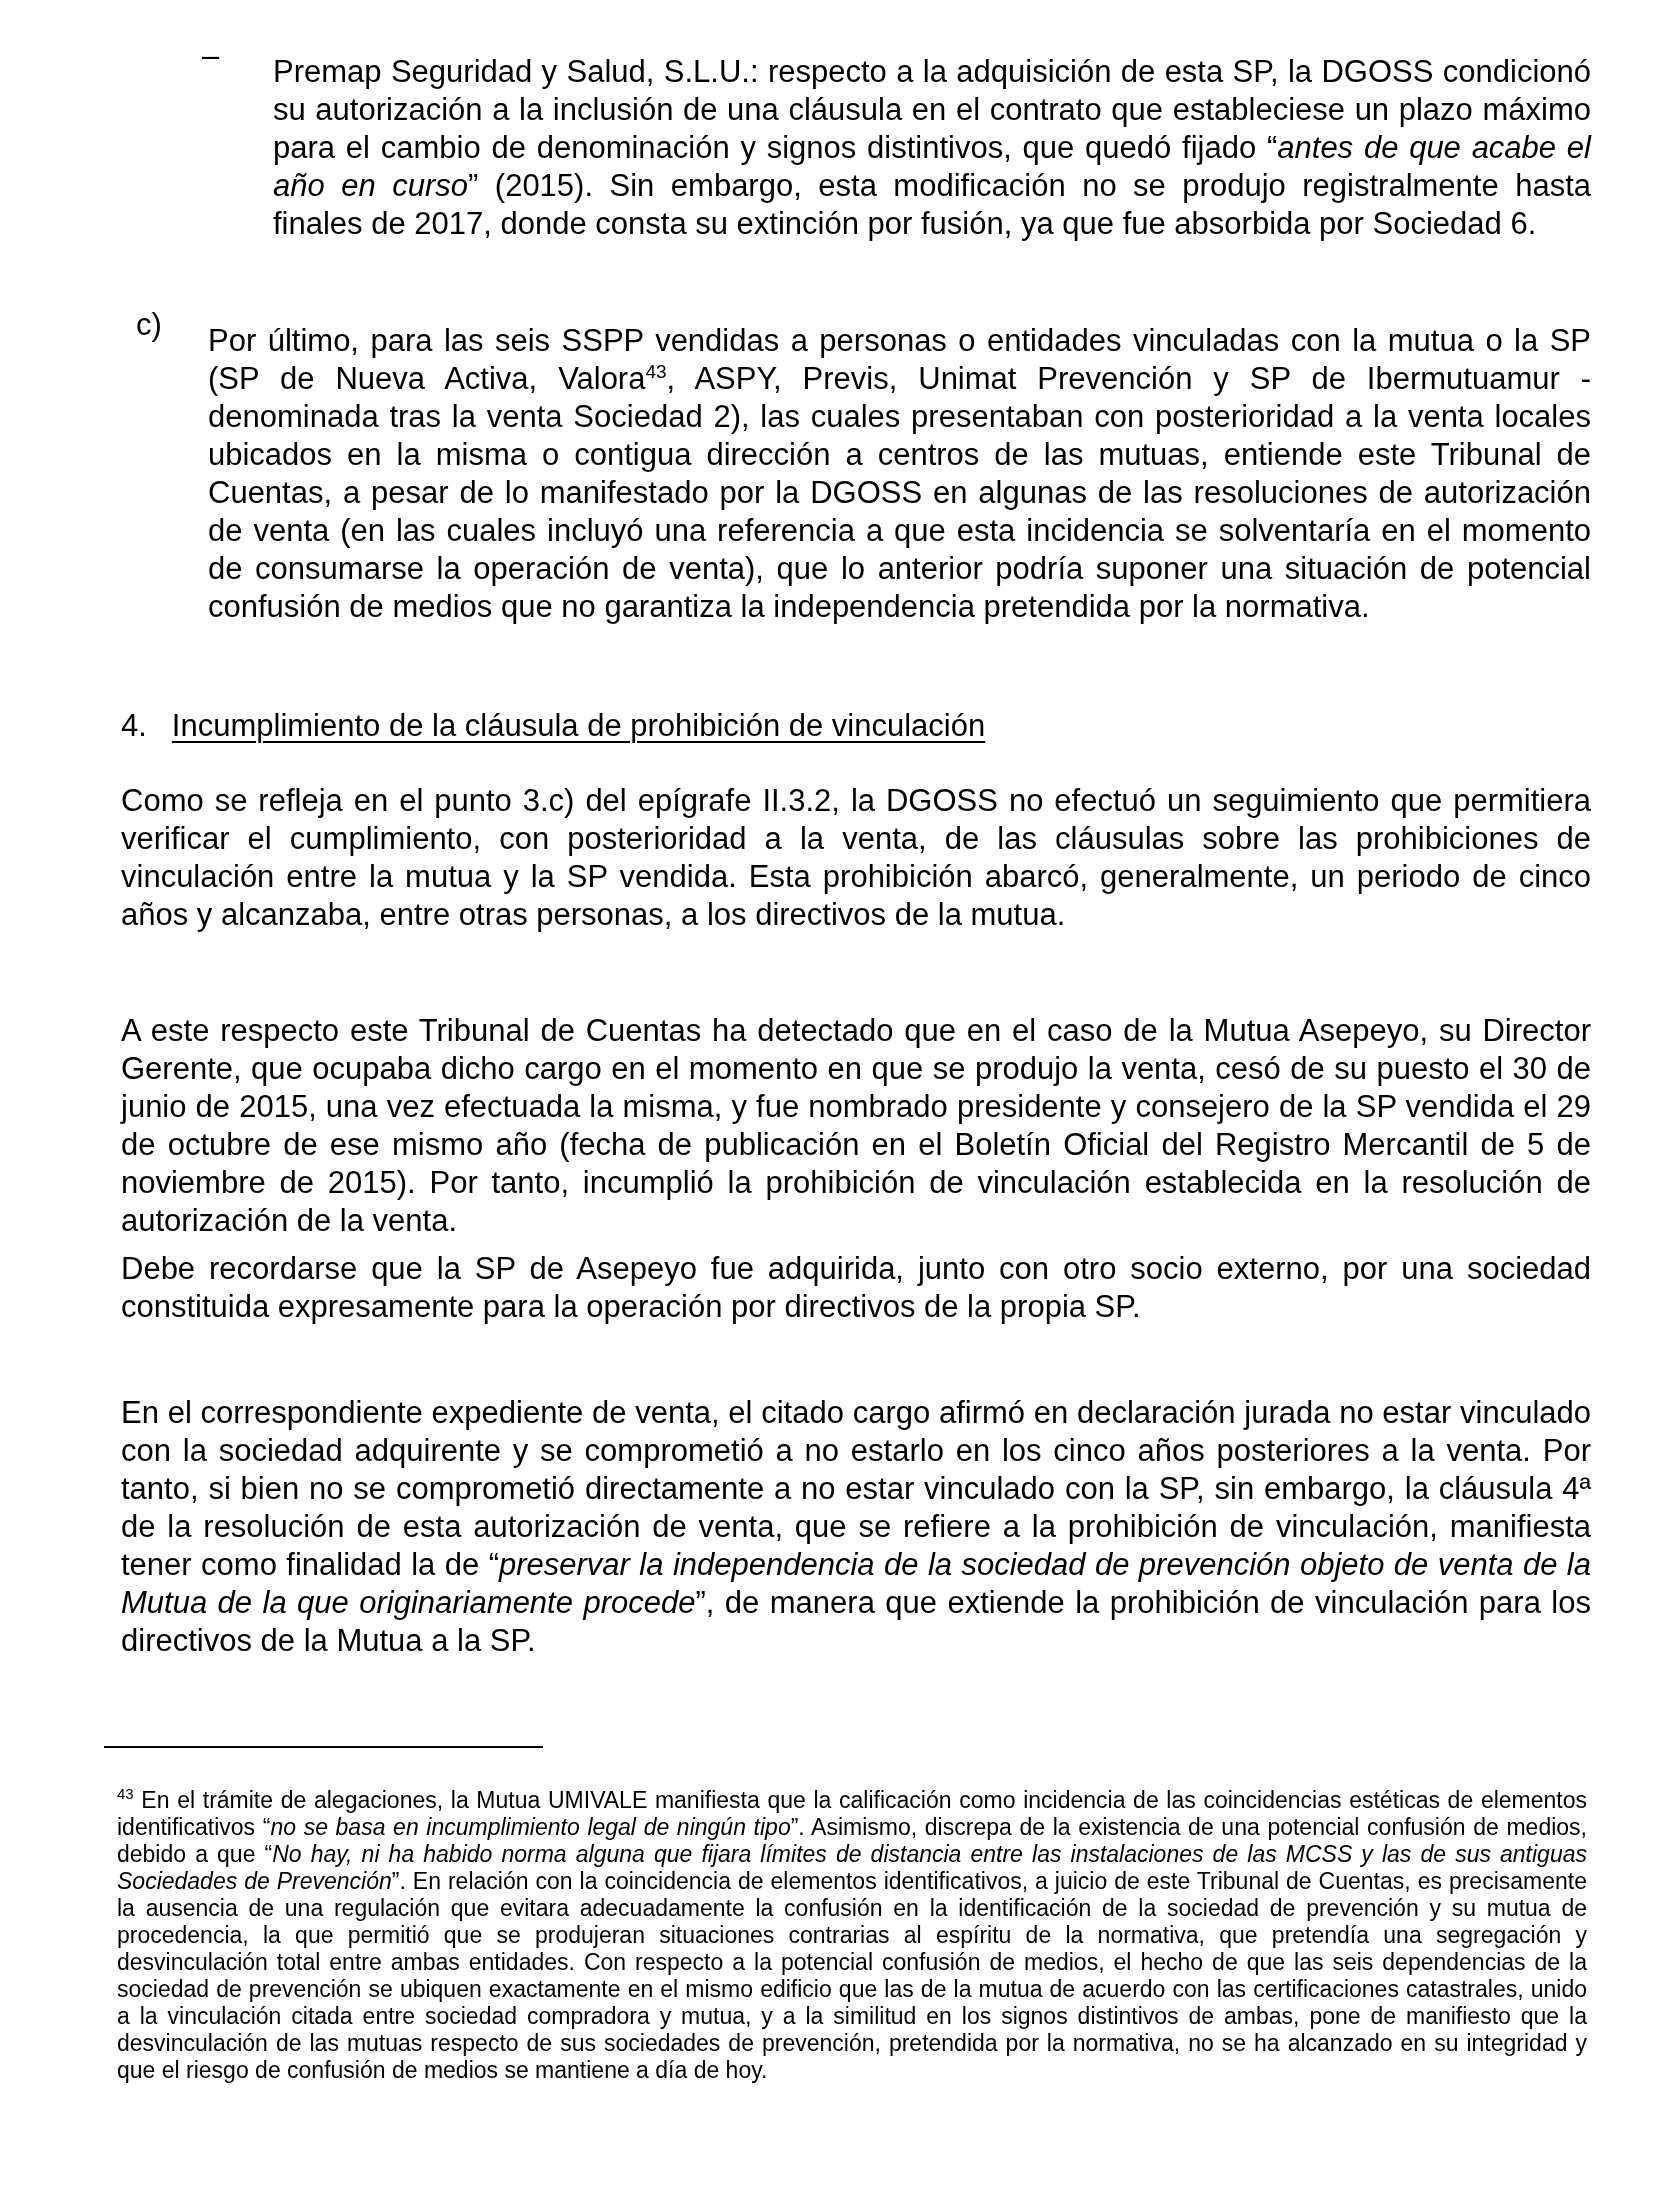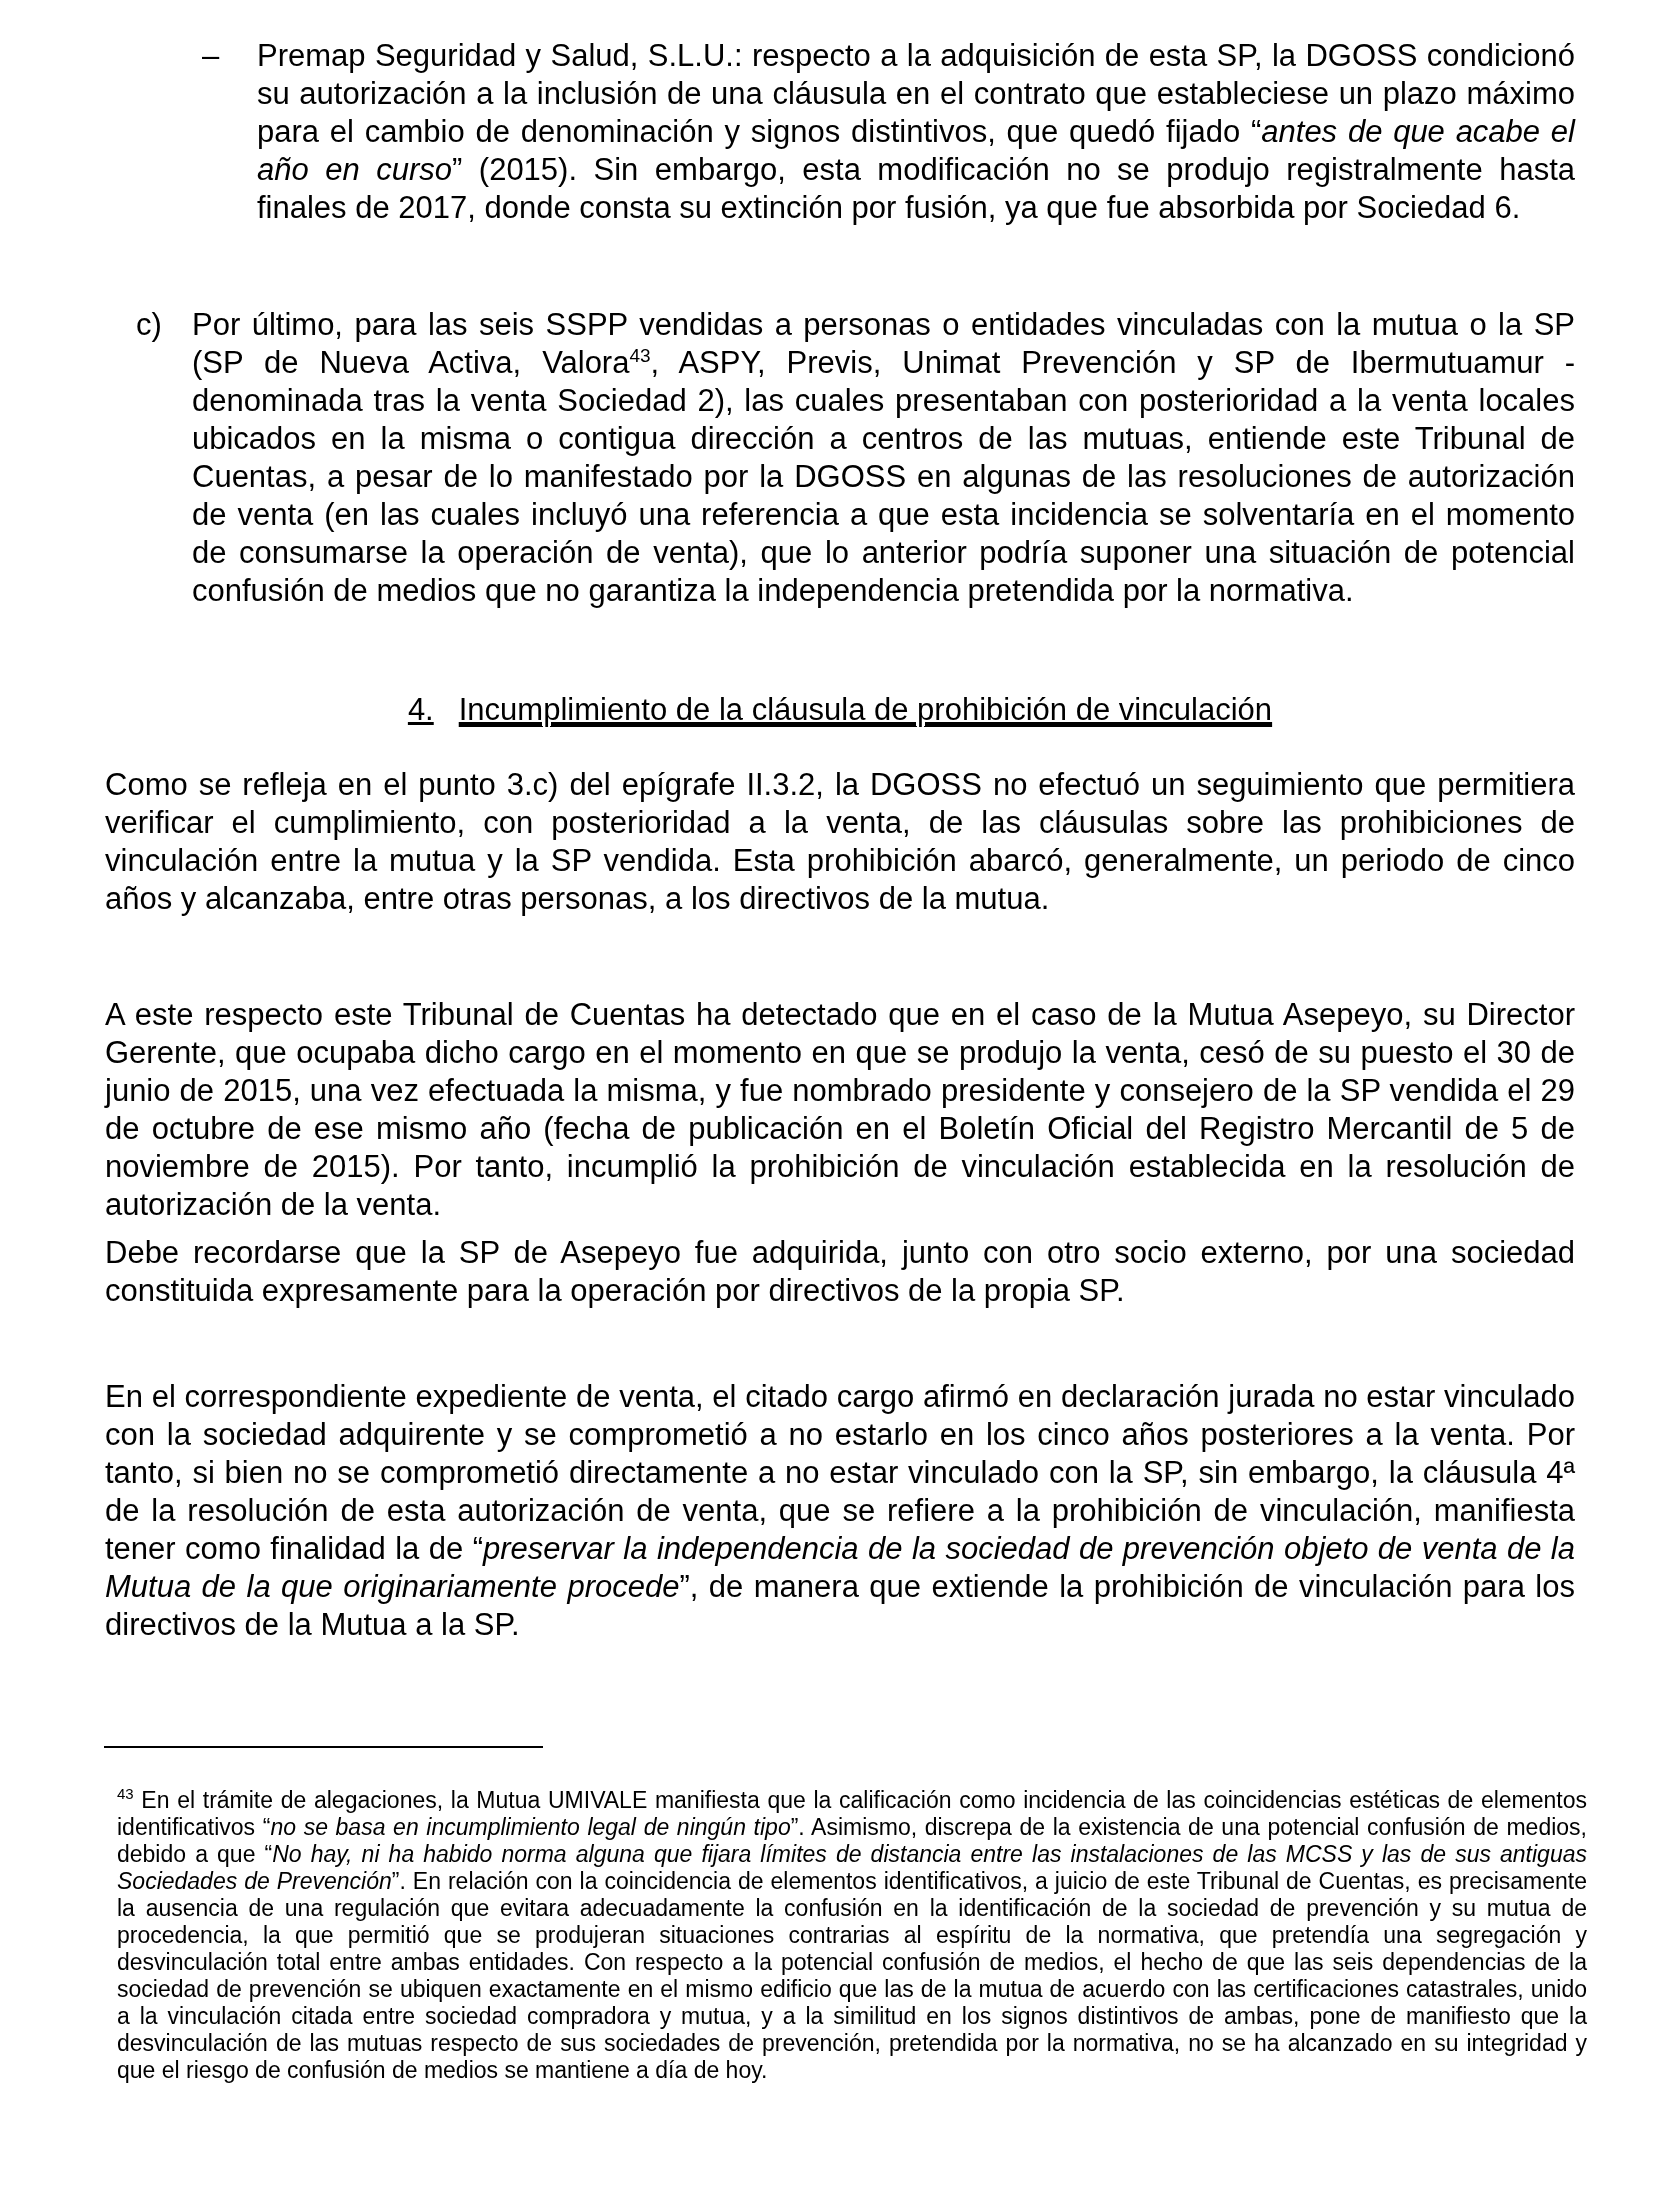--- a/index.html
+++ b/index.html
@@ -13,21 +13,21 @@
     position: relative;
     overflow: hidden;
     font-family: "Liberation Sans", sans-serif;
     color: #000000;
   }
   .block {
     position: absolute;
     font-size: 31px;
     line-height: 38px;
     text-align: justify;
-    margin: 0;
+    margin: 16px;
   }
   .marker {
     position: absolute;
     font-size: 31px;
     line-height: 38px;
   }
   i { font-style: italic; }
   sup {
     font-size: 19px;
     line-height: 0;
@@ -59,21 +59,21 @@
 </style>
 </head>
 <body>
 
 <span class="marker" style="left:202px; top:37px;">–</span>
 <p class="block" style="left:257px; top:37px; width:1318px;"><span>Premap Seguridad y Salud, S.L.U.: respecto a la adquisición de esta SP, la DGOSS condicionó su autorización a la inclusión de una cláusula en el contrato que estableciese un plazo máximo para el cambio de denominación y signos distintivos, que quedó fijado “</span><i>antes de que acabe el año en curso</i><span>” (2015). Sin embargo, esta modificación no se produjo registralmente hasta finales de 2017, donde consta su extinción por fusión, ya que fue absorbida por Sociedad 6.</span></p>
 
 <span class="marker" style="left:136px; top:306px;">c)</span>
 <p class="block" style="left:192px; top:306px; width:1383px;"><span>Por último, para las seis SSPP vendidas a personas o entidades vinculadas con la mutua o la SP (SP de Nueva Activa, Valora</span><sup>43</sup><span>, ASPY, Previs, Unimat Prevención y SP de Ibermutuamur -denominada tras la venta Sociedad 2), las cuales presentaban con posterioridad a la venta locales ubicados en la misma o contigua dirección a centros de las mutuas, entiende este Tribunal de Cuentas, a pesar de lo manifestado por la DGOSS en algunas de las resoluciones de autorización de venta (en las cuales incluyó una referencia a que esta incidencia se solventaría en el momento de consumarse la operación de venta), que lo anterior podría suponer una situación de potencial confusión de medios que no garantiza la independencia pretendida por la normativa.</span></p>
 
-<div class="block" style="left:105px; top:691px; width:1470px; text-align:center;text-decoration:underline;">
+<div class="block" style="left:105px; top:691px; width:1470px; text-align:left;">
   <span>4.</span><span style="display:inline-block; width:25px;"></span><span class="heading-title">Incumplimiento de la cláusula de prohibición de vinculación</span>
 </div>
 
 <p class="block" style="left:105px; top:766px; width:1470px;">Como se refleja en el punto 3.c) del epígrafe II.3.2, la DGOSS no efectuó un seguimiento que permitiera verificar el cumplimiento, con posterioridad a la venta, de las cláusulas sobre las prohibiciones de vinculación entre la mutua y la SP vendida. Esta prohibición abarcó, generalmente, un periodo de cinco años y alcanzaba, entre otras personas, a los directivos de la mutua.</p>
 
 <p class="block" style="left:105px; top:996px; width:1470px;">A este respecto este Tribunal de Cuentas ha detectado que en el caso de la Mutua Asepeyo, su Director Gerente, que ocupaba dicho cargo en el momento en que se produjo la venta, cesó de su puesto el 30 de junio de 2015, una vez efectuada la misma, y fue nombrado presidente y consejero de la SP vendida el 29 de octubre de ese mismo año (fecha de publicación en el Boletín Oficial del Registro Mercantil de 5 de noviembre de 2015). Por tanto, incumplió la prohibición de vinculación establecida en la resolución de autorización de la venta.</p>
 
 <p class="block" style="left:105px; top:1234px; width:1470px;">Debe recordarse que la SP de Asepeyo fue adquirida, junto con otro socio externo, por una sociedad constituida expresamente para la operación por directivos de la propia SP.</p>
 
 <p class="block" style="left:105px; top:1378px; width:1470px;"><span>En el correspondiente expediente de venta, el citado cargo afirmó en declaración jurada no estar vinculado con la sociedad adquirente y se comprometió a no estarlo en los cinco años posteriores a la venta. Por tanto, si bien no se comprometió directamente a no estar vinculado con la SP, sin embargo, la cláusula 4ª de la resolución de esta autorización de venta, que se refiere a la prohibición de vinculación, manifiesta tener como finalidad la de “</span><i>preservar la independencia de la sociedad de prevención objeto de venta de la Mutua de la que originariamente procede</i><span>”, de manera que extiende la prohibición de vinculación para los directivos de la Mutua a la SP.</span></p>

